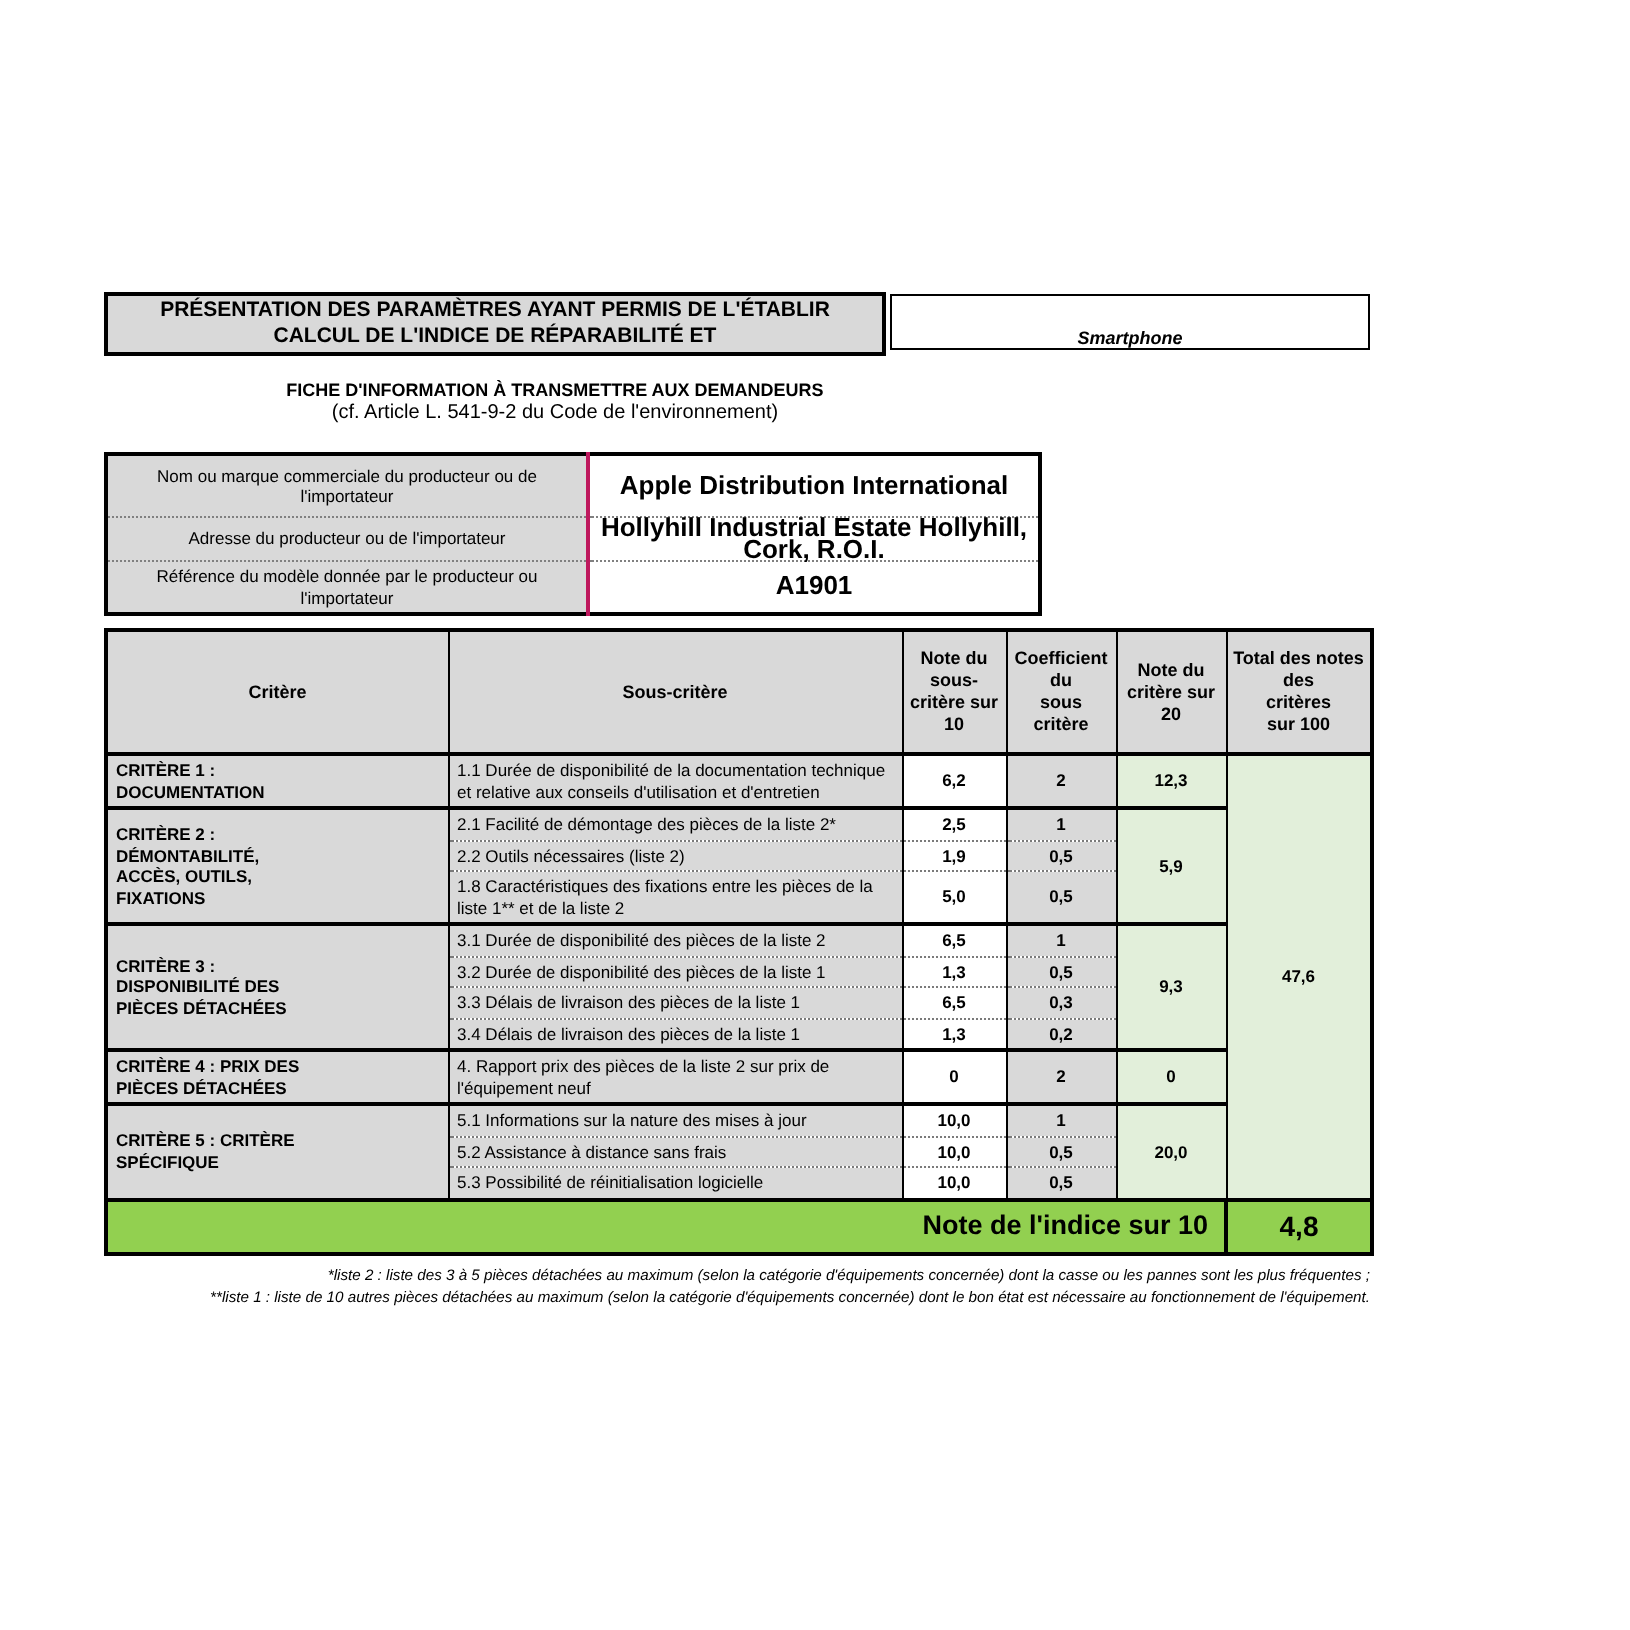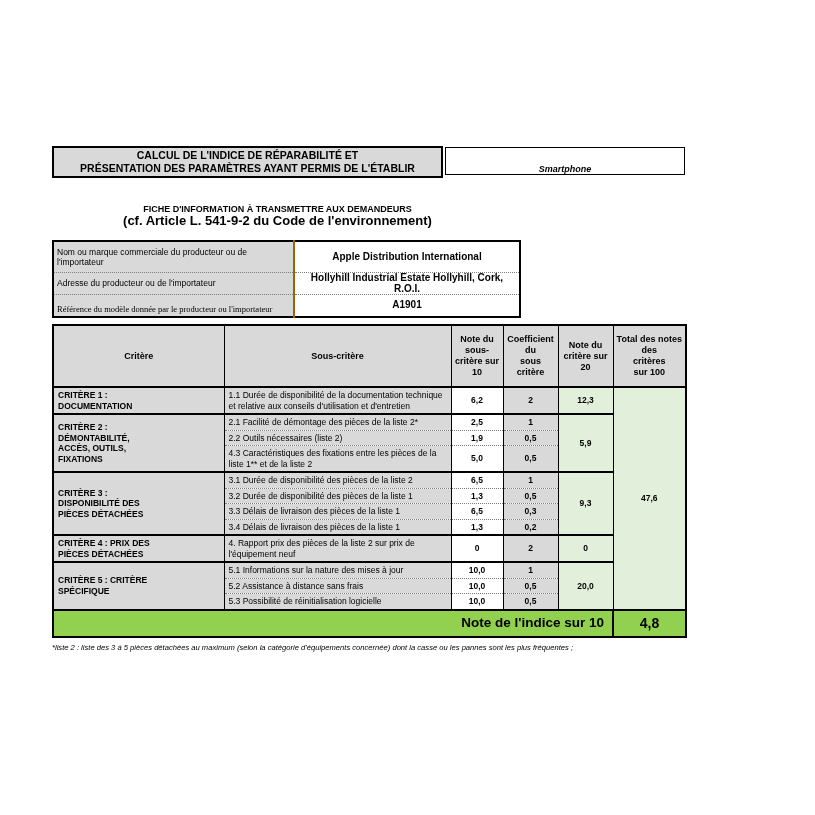--- a/index.html
+++ b/index.html
@@ -9,32 +9,32 @@
   
   .hdr-row{position:relative;height:34px;}
   .title-box{position:absolute;left:0;top:0;width:387px;height:28px;background:#d9d9d9;border:2px solid #000;
              display:flex;flex-direction:column;justify-content:center;align-items:center;text-align:center;}
   .title-box div{font-weight:bold;font-size:10.5px;line-height:13px;}
   .cat-box{position:absolute;left:393px;top:1px;width:238px;height:26px;background:#fff;border:1.5px solid #000;
            display:flex;justify-content:center;align-items:flex-end;}
   .cat-box span{font-weight:bold;font-style:italic;font-size:9px;}
 
   
-  .subtitle{width:451px;text-align:center;margin-top:23px;}
+  .subtitle{width:451px;text-align:center;margin-top:9px;}
   .subtitle .l1{font-weight:bold;font-size:9px;line-height:12px;}
-  .subtitle .l2{font-weight:bold;font-size:13px;line-height:12px;}
+  .subtitle .l2{font-weight:normal;font-size:10px;line-height:12px;}
 
   
   table{border-collapse:collapse;}
   .info{width:451px;margin-top:13px;border:2px solid #000;table-layout:fixed;}
   .info td{font-size:8.5px;line-height:10.5px;vertical-align:middle;}
-  .info td.lbl{background:#d9d9d9;width:233px;padding:2px 3px;border-right:2px solid #a16207;}
-  .info td.val{background:#fff;width:218px;text-align:center;font-weight:bold;font-size:10px;padding:0 3px;}
+  .info td.lbl{background:#d9d9d9;width:233px;padding:2px 3px;border-right:2px solid #be185d;text-align:center;}
+  .info td.val{background:#fff;width:218px;text-align:center;font-weight:bold;font-size:13px;padding:0 3px;}
   .info tr + tr td{border-top:1px dotted #808080;}
-  .info td.bottom{vertical-align:bottom;font-family:Liberation Serif, serif;}
+  .info td.bottom{vertical-align:bottom;}
   .info tr.tall td{height:26px;}
   .info tr.med td{height:17px;}
 
   
   .main{width:633px;margin-top:6px;border:2px solid #000;table-layout:fixed;}
   .main th,.main td{border-left:1px solid #000;border-right:1px solid #000;vertical-align:middle;overflow:hidden;}
   .main thead th{background:#d9d9d9;font-weight:bold;font-size:9px;line-height:11px;height:56px;
                  border-bottom:2px solid #000;text-align:center;white-space:pre-line;padding:2px;}
   .main td{font-size:8.5px;line-height:10.5px;padding:2px 4px;}
   .crit{background:#d9d9d9;font-weight:bold;text-align:left;white-space:pre-line;line-height:11px;}
@@ -47,31 +47,31 @@
   tr.grp td{border-top:2px solid #000;}
   tr.r2{height:22px;}
   tr.r1{height:15px;}
   tr.r1b{height:20px;padding-left:38px;}
   tr.final td{border-top:2px solid #000;background:#92d050;height:21px;}
   td.final-lbl{text-align:right;font-weight:bold;font-size:13.5px;padding-right:8px;}
   td.final-val{text-align:center;font-weight:bold;font-size:14px;border-left:2px solid #000;}
 
   
   .notes{margin-top:4px;width:633px;}
-  .notes div{font-style:italic;font-size:7.6px;line-height:11px;}
+  .notes div{font-style:italic;font-size:7.6px;line-height:11px;text-align:right;}
 </style>
 </head>
 <body>
 
 <div class="sheet">
 
   <div class="hdr-row">
     <div class="title-box">
+      <div>PRÉSENTATION DES PARAMÈTRES AYANT PERMIS DE L'ÉTABLIR</div>
       <div>CALCUL DE L'INDICE DE RÉPARABILITÉ ET</div>
-      <div>PRÉSENTATION DES PARAMÈTRES AYANT PERMIS DE L'ÉTABLIR</div>
     </div>
     <div class="cat-box">
       <span>Smartphone</span>
     </div>
   </div>
 
   <div class="subtitle">
     <div class="l1">FICHE D'INFORMATION À TRANSMETTRE AUX DEMANDEURS</div>
     <div class="l2">(cf. Article L. 541-9-2 du Code de l'environnement)</div>
   </div>
@@ -138,21 +138,21 @@
         <td class="note">2,5</td>
         <td class="coef">1</td>
         <td class="sc20" rowspan="3">5,9</td>
       </tr>
       <tr class="sep r1">
         <td class="sub">2.2 Outils nécessaires (liste 2)</td>
         <td class="note">1,9</td>
         <td class="coef">0,5</td>
       </tr>
       <tr class="sep r1">
-        <td class="sub">4.3 Caractéristiques des fixations entre les pièces de la liste 1** et de la liste 2</td>
+        <td class="sub">1.8 Caractéristiques des fixations entre les pièces de la liste 1** et de la liste 2</td>
         <td class="note">5,0</td>
         <td class="coef">0,5</td>
       </tr>
 
       <tr class="grp r1">
         <td class="crit" rowspan="4">CRITÈRE 3 :
 DISPONIBILITÉ DES
 PIÈCES DÉTACHÉES</td>
         <td class="sub">3.1 Durée de disponibilité des pièces de la liste 2</td>
         <td class="note">6,5</td>
@@ -205,15 +205,16 @@
 
       <tr class="final">
         <td class="final-lbl" colspan="5">Note de l'indice sur 10</td>
         <td class="final-val">4,8</td>
       </tr>
     </tbody>
   </table>
 
   <div class="notes">
     <div>*liste 2 : liste des 3 à 5 pièces détachées au maximum (selon la catégorie d'équipements concernée) dont la casse ou les pannes sont les plus fréquentes ;</div>
+    <div>**liste 1 : liste de 10 autres pièces détachées au maximum (selon la catégorie d'équipements concernée) dont le bon état est nécessaire au fonctionnement de l'équipement.</div>
   </div>
 
 </div>
 
 </body></html>

